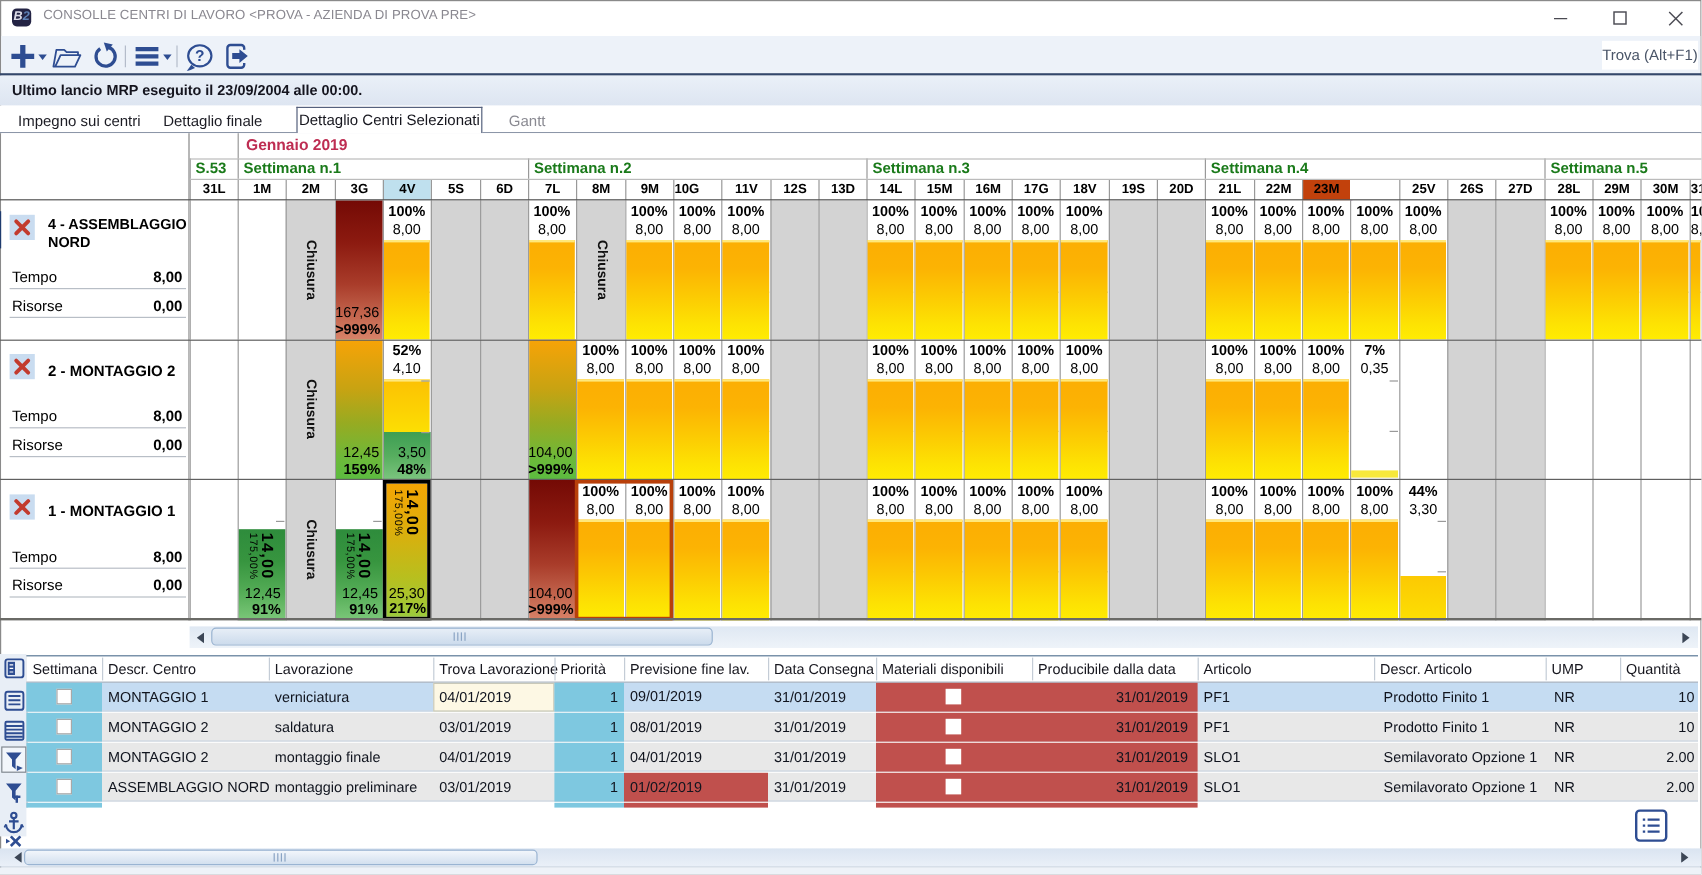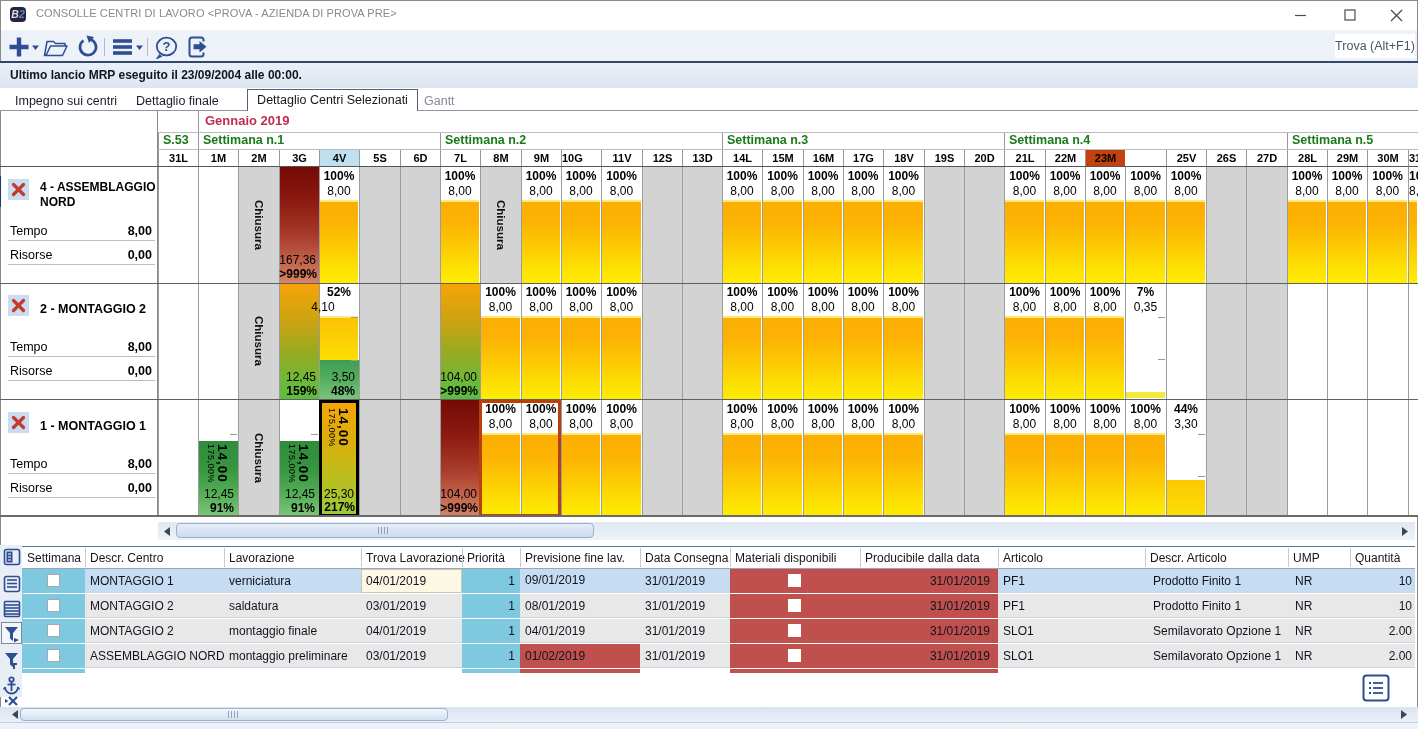--- a/index.html
+++ b/index.html
@@ -41,21 +41,21 @@
 </g>
   </svg>
 <div style="position:absolute;left:1335px;top:34px;width:80px;height:24px;background:#fff;box-sizing:border-box;font:12.5px 'Liberation Sans',sans-serif;color:#4a5568;text-align:center;line-height:24px">Trova (Alt+F1)</div>
 <div style="position:absolute;left:0;top:63px;width:1418px;height:25px;background:linear-gradient(180deg,#eaf0f8,#dde5f1)"></div>
 <div style="position:absolute;left:10px;top:68px;font:bold 12px 'Liberation Sans',sans-serif;color:#14141e">Ultimo lancio MRP eseguito il 23/09/2004 alle 00:00.</div>
 <div style="position:absolute;left:0;top:88px;width:1418px;height:23px;background:#fff"></div>
 <div style="position:absolute;left:0;top:110px;width:1418px;height:1px;background:#8c96a8"></div>
 <div style="position:absolute;left:15px;top:94px;font:12.5px 'Liberation Sans',sans-serif;color:#1c1c24">Impegno sui centri</div>
 <div style="position:absolute;left:136px;top:94px;font:12.5px 'Liberation Sans',sans-serif;color:#1c1c24">Dettaglio finale</div>
 <div style="position:absolute;left:424px;top:94px;font:12.5px 'Liberation Sans',sans-serif;color:#8a8a92">Gantt</div>
-<div style="position:absolute;left:247px;top:89px;width:171px;height:22px;background:#fff;border:1px solid #55617d;border-bottom:none;box-sizing:border-box;font:12.5px 'Liberation Sans',sans-serif;color:#16161e;text-align:center;line-height:21px">Dettaglio Centri Selezionati</div>
+<div style="position:absolute;left:247px;top:89px;width:155px;height:22px;background:#fff;border:1px solid #55617d;border-bottom:none;box-sizing:border-box;font:12.5px 'Liberation Sans',sans-serif;color:#16161e;text-align:center;line-height:21px">Dettaglio Centri Selezionati</div>
 <div style="position:absolute;left:0;top:176px;width:4px;height:31px;background:#1f3b6e"></div>
 <div style="position:absolute;left:158px;top:111px;width:1260px;height:56px;background:#fff"></div>
 <div style="position:absolute;left:198px;top:111px;width:1220px;height:21px;border-left:1px solid #999;box-sizing:border-box"></div>
 <div style="position:absolute;left:205px;top:113px;font:bold 13px 'Liberation Sans',sans-serif;color:#be2d52">Gennaio 2019</div>
 <div style="position:absolute;left:158px;top:132px;width:40px;height:17px;border-left:1px solid #999;box-sizing:border-box"></div>
 <div style="position:absolute;left:163px;top:133px;font:bold 12.5px 'Liberation Sans',sans-serif;color:#1a7a1a">S.53</div>
 <div style="position:absolute;left:198px;top:132px;width:242px;height:17px;border-left:1px solid #999;box-sizing:border-box"></div>
 <div style="position:absolute;left:203px;top:133px;font:bold 12.5px 'Liberation Sans',sans-serif;color:#1a7a1a">Settimana n.1</div>
 <div style="position:absolute;left:440px;top:132px;width:282px;height:17px;border-left:1px solid #999;box-sizing:border-box"></div>
 <div style="position:absolute;left:445px;top:133px;font:bold 12.5px 'Liberation Sans',sans-serif;color:#1a7a1a">Settimana n.2</div>
@@ -300,21 +300,21 @@
 <div style="position:absolute;left:238px;top:283px;width:41px;height:117px;border-left:1px solid #9c9c9c;box-sizing:border-box;overflow:hidden;background:#d3d3d3"></div>
 <div style="position:absolute;left:265px;top:316px;width:50px;font:bold 11.5px 'Liberation Sans',sans-serif;color:#111;transform:rotate(90deg);transform-origin:top left;white-space:nowrap">Chiusura</div>
 <div style="position:absolute;left:279px;top:283px;width:40px;height:117px;border-left:1px solid #9c9c9c;box-sizing:border-box;overflow:hidden;background:#fff"></div>
 <div style="position:absolute;left:311px;top:317px;width:7px;height:1px;background:#999"></div>
 <div style="position:absolute;left:311px;top:359px;width:7px;height:1px;background:#999"></div>
 <div style="position:absolute;left:280px;top:283px;width:39px;height:117px;background:linear-gradient(180deg,#f7a307 0%,#c8a312 35%,#96ab22 60%,#6cb93a 85%,#5bbc40 100%)"></div>
 <div style="position:absolute;left:279px;top:370px;width:37px;text-align:right;font:12px 'Liberation Sans',sans-serif;color:#000">12,45</div>
 <div style="position:absolute;left:277px;top:384px;width:40px;text-align:right;font:bold 12px 'Liberation Sans',sans-serif;color:#000">159%</div>
 <div style="position:absolute;left:319px;top:283px;width:40px;height:117px;border-left:1px solid #9c9c9c;box-sizing:border-box;background:#fff"></div>
 <div style="position:absolute;left:320px;top:285px;width:38px;text-align:center;font:bold 12px 'Liberation Sans',sans-serif;color:#000">52%</div>
-<div style="position:absolute;left:304px;top:300px;width:38px;text-align:center;font:12px 'Liberation Sans',sans-serif;color:#000">4,10</div>
+<div style="position:absolute;left:320px;top:300px;width:38px;text-align:center;font:12px 'Liberation Sans',sans-serif;color:#000">4,10</div>
 <div style="position:absolute;left:320px;top:316px;width:38px;height:44px;background:linear-gradient(180deg,#fcc103 0%,#fcd203 60%,#fcdf03 100%)"></div>
 <div style="position:absolute;left:320px;top:316px;width:38px;height:2px;background:#ffe87a"></div>
 <div style="position:absolute;left:320px;top:360px;width:39px;height:40px;background:linear-gradient(180deg,#3d9e53 0%,#57ae5f 50%,#7cc57f 100%)"></div>
 <div style="position:absolute;left:319px;top:370px;width:36px;text-align:right;font:12px 'Liberation Sans',sans-serif;color:#000">3,50</div>
 <div style="position:absolute;left:319px;top:384px;width:36px;text-align:right;font:bold 12px 'Liberation Sans',sans-serif;color:#000">48%</div>
 <div style="position:absolute;left:351px;top:317px;width:7px;height:1px;background:#999"></div>
 <div style="position:absolute;left:351px;top:360px;width:7px;height:1px;background:#999"></div>
 <div style="position:absolute;left:440px;top:283px;width:40px;height:117px;border-left:1px solid #9c9c9c;box-sizing:border-box;overflow:hidden;background:#fff"></div>
 <div style="position:absolute;left:472px;top:317px;width:7px;height:1px;background:#999"></div>
 <div style="position:absolute;left:472px;top:359px;width:7px;height:1px;background:#999"></div>

